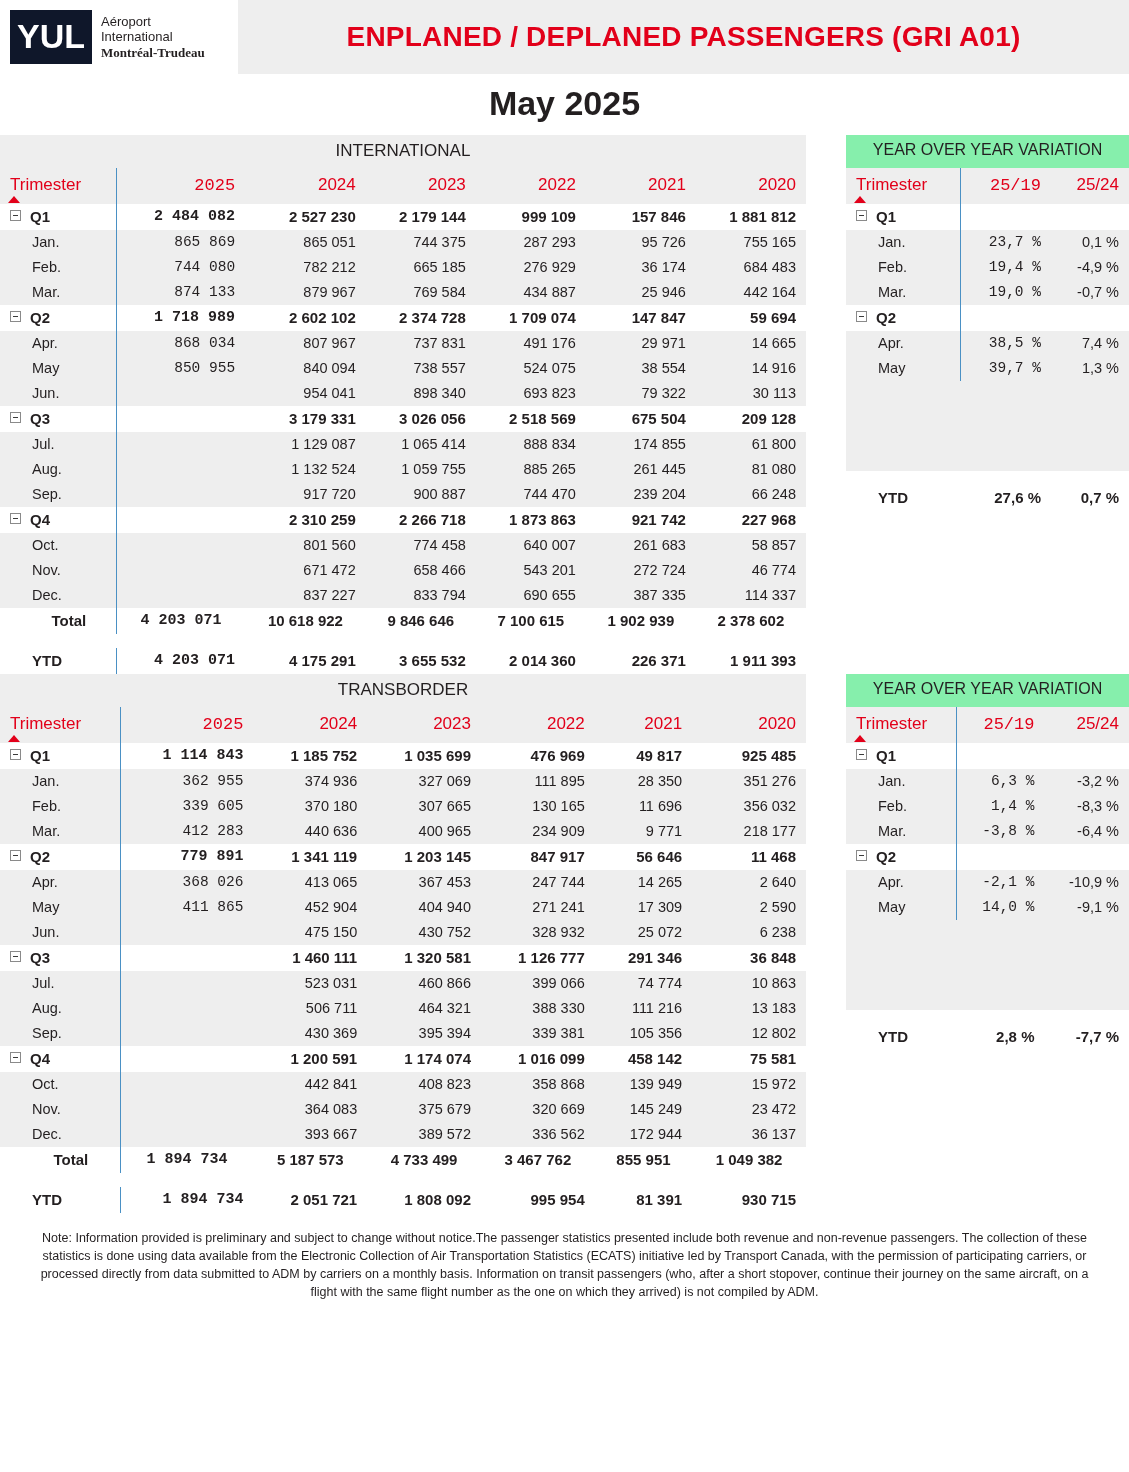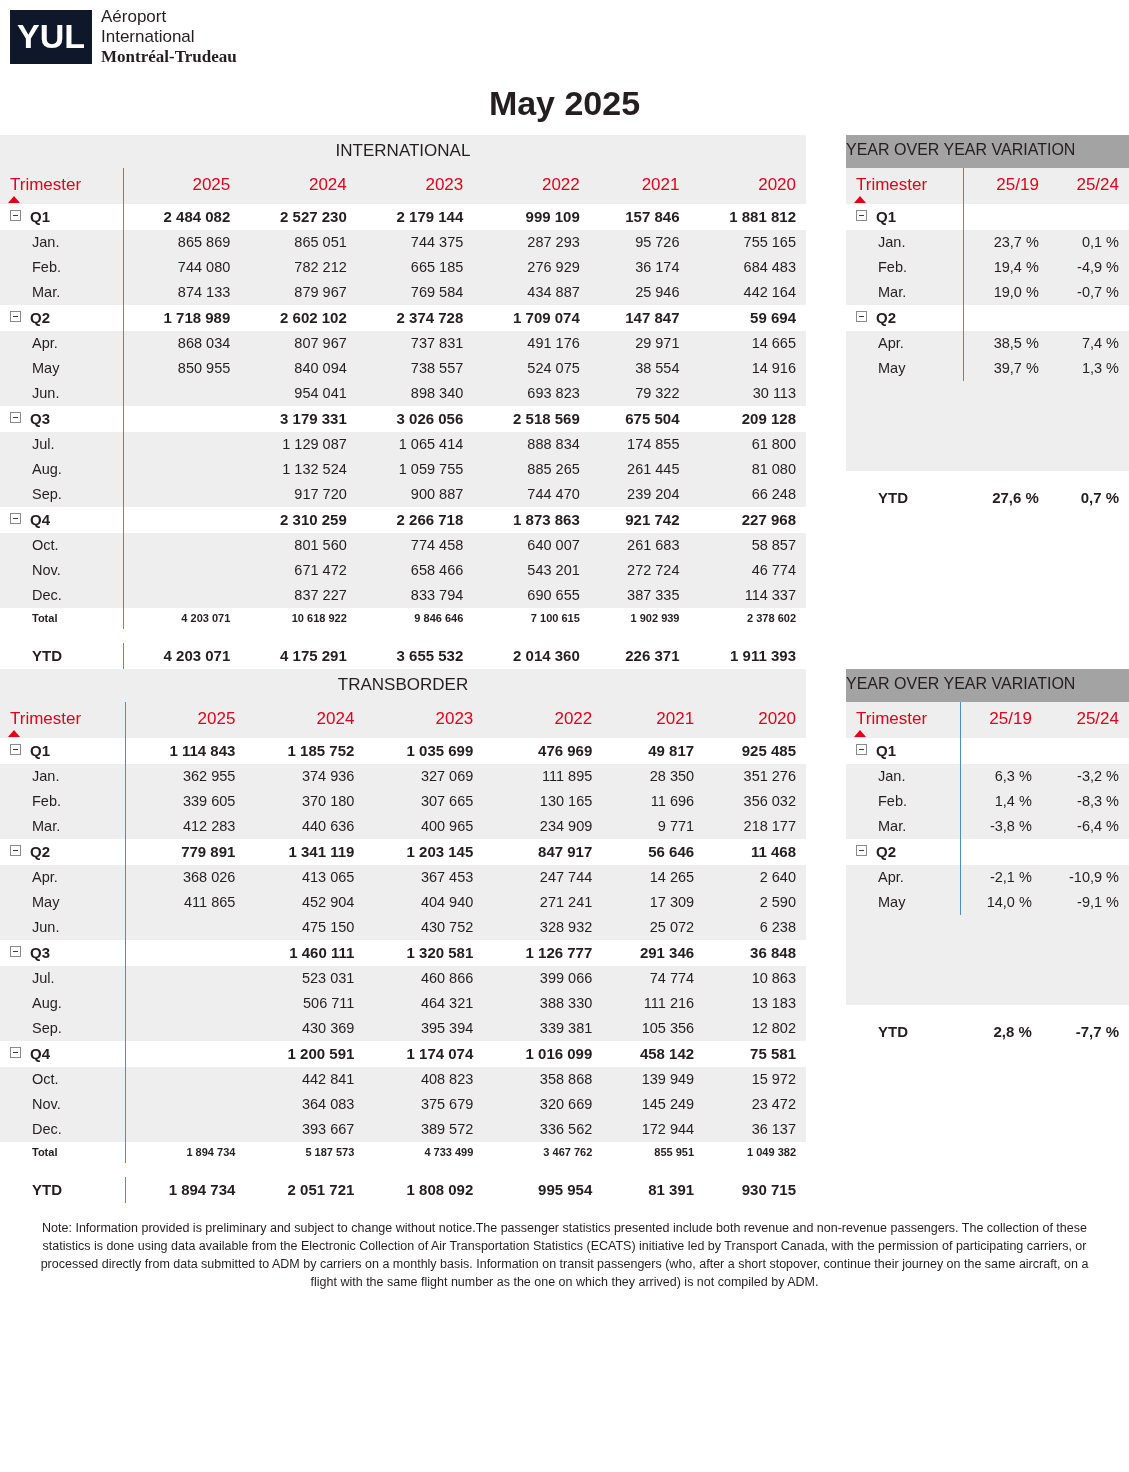--- a/index.html
+++ b/index.html
@@ -31,21 +31,21 @@
     color: #ffffff;
     font-weight: bold;
     font-size: 34px;
     letter-spacing: 0px;
     line-height: 1;
     padding: 9px 7px 11px 7px;
     font-family: "Liberation Sans", sans-serif;
   }
   .logo-text {
     margin-left: 9px;
-    font-size: 17px;
+    font-size: 13px;
     line-height: 1.17;
     color: #231f20;
   }
   .logo-text .bold { font-weight: bold; font-family: Liberation Serif, serif; }
   .title-block {
     flex: 1 1 auto;
     background: #eeeeee;
     display: flex;
     align-items: center;
     justify-content: center;
@@ -76,22 +76,22 @@
     flex: 0 0 806px;
     background: #eeeeee;
     text-align: center;
     font-size: 17px;
     padding: 6px 0 7px 0;
     color: #231f20;
   }
   .banner-gap { width: 40px; flex: 0 0 40px; background: #ffffff; }
   .banner-right {
     flex: 1 1 auto;
-    background: #a3a3a3;
-    text-align: left;
+    background: #86efac;
+    text-align: center;
     font-size: 16px;
     padding: 6px 0 7px 0;
     color: #231f20;
   }
 
   
   .tables-row { display: flex; align-items: flex-start; }
   .left-table-wrap { width: 806px; flex: 0 0 806px; }
   .mid-gap { width: 40px; flex: 0 0 40px; }
   .right-table-wrap { flex: 1 1 auto; }
@@ -121,21 +121,21 @@
     font-size: 14.5px;
     padding: 4px 10px 5px 10px;
     text-align: right;
     white-space: nowrap;
   }
   td.lbl { text-align: left; }
 
   tr.shade td { background: #eeeeee; }
   tr.plain td { background: #ffffff; }
   tr.q td { font-weight: bold; font-size: 15px; }
-  tr.total td { font-weight: bold; font-size: 11px; }
+  tr.total td { font-weight: bold; font-size: 15px; text-align: center; }
   tr.ytd td { font-weight: bold; font-size: 15px; }
   tr.spacer td { height: 14px; padding: 0; background: #ffffff; }
 
   .lbl .plusbox {
     display: inline-block;
     width: 11px; height: 11px;
     border: 1px solid #8a8a8a;
     margin-right: 9px;
     position: relative;
     vertical-align: 1px;
@@ -143,41 +143,44 @@
   }
   .lbl .plusbox::before {
     content: "";
     position: absolute;
     left: 2px; right: 2px; top: 4px;
     height: 1px; background: #3c3c3c;
   }
   .lbl .indent { display: inline-block; width: 22px; }
 
   
-  .sep { border-left: 1px solid #4a90c4; }
+  .sep { border-left: 1px solid #4a90c4; font-family: Liberation Mono, monospace; }
 
   .note {
     font-size: 12.5px;
     line-height: 1.45;
     text-align: center;
     padding: 16px 26px 10px 26px;
     color: #231f20;
   }
 </style>
 </head>
 <body>
 
 <div class="header">
   <div class="logo-block">
     <div class="yul-mark">YUL</div>
     <div class="logo-text">
       <div>Aéroport</div>
       <div>International</div>
       <div class="bold">Montréal-Trudeau</div>
     </div>
+  </div>
+  <div class="title-block">
+    <div class="main-title">ENPLANED / DEPLANED PASSENGERS (GRI A01)</div>
   </div>
 </div>
 <div class="subtitle">May 2025</div>
 
 <div id="sections-container">
     <div class="banner-row">
       <div class="banner-left">INTERNATIONAL</div>
       <div class="banner-gap"></div>
       <div class="banner-right">YEAR OVER YEAR VARIATION</div>
     </div>

